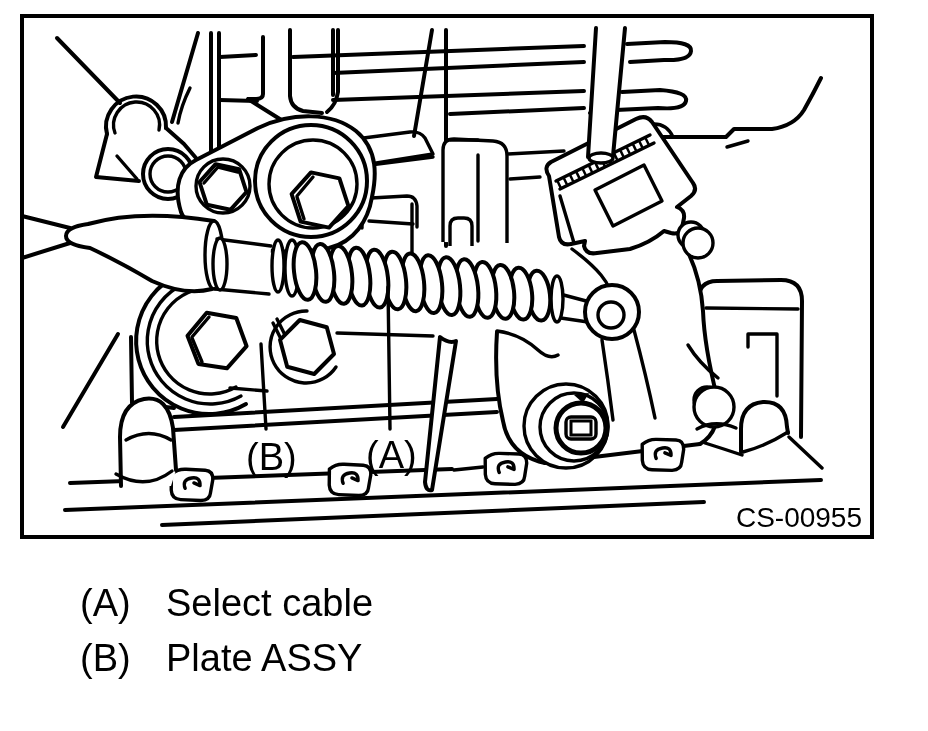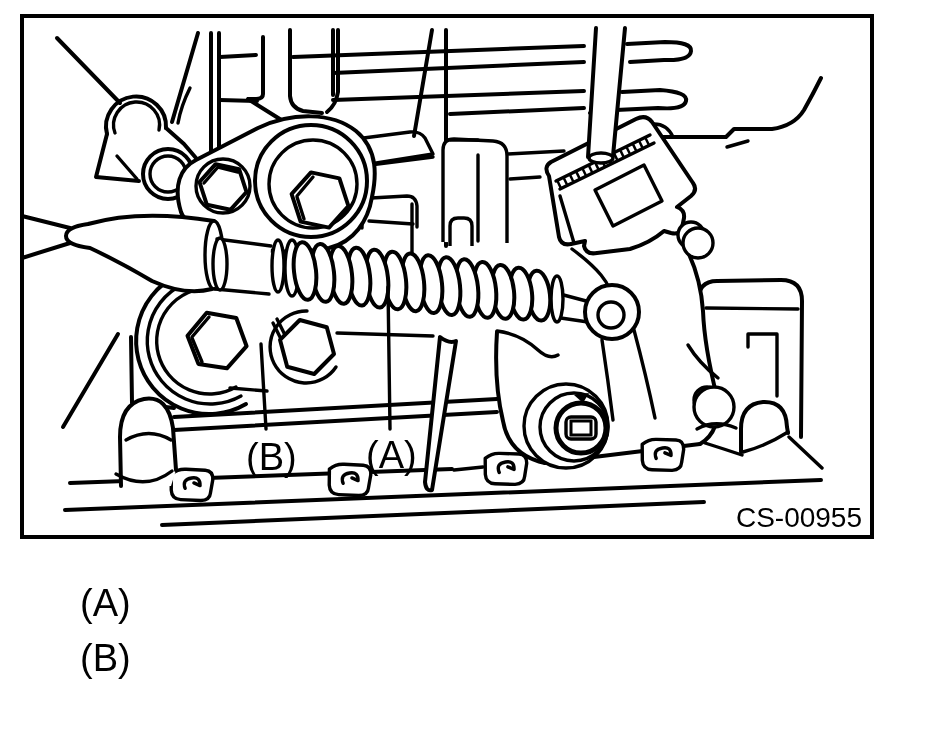--- a/index.html
+++ b/index.html
@@ -217,18 +217,20 @@
       <text class="fig-text" x="246" y="470" font-size="38">(B)</text>
       <text class="fig-text" x="366" y="468" font-size="38">(A)</text>
     </g>
 
     <text class="fig-text" x="862" y="527" font-size="28" text-anchor="end">CS-00955</text>
   </svg>
 
   <div id="legend">
     <div class="legend-row">
       <span class="legend-key">(A)</span>
+      <span class="legend-label">Select cable</span>
     </div>
     <div class="legend-row">
       <span class="legend-key">(B)</span>
+      <span class="legend-label">Plate ASSY</span>
     </div>
   </div>
 </div>
 
 </body></html>

